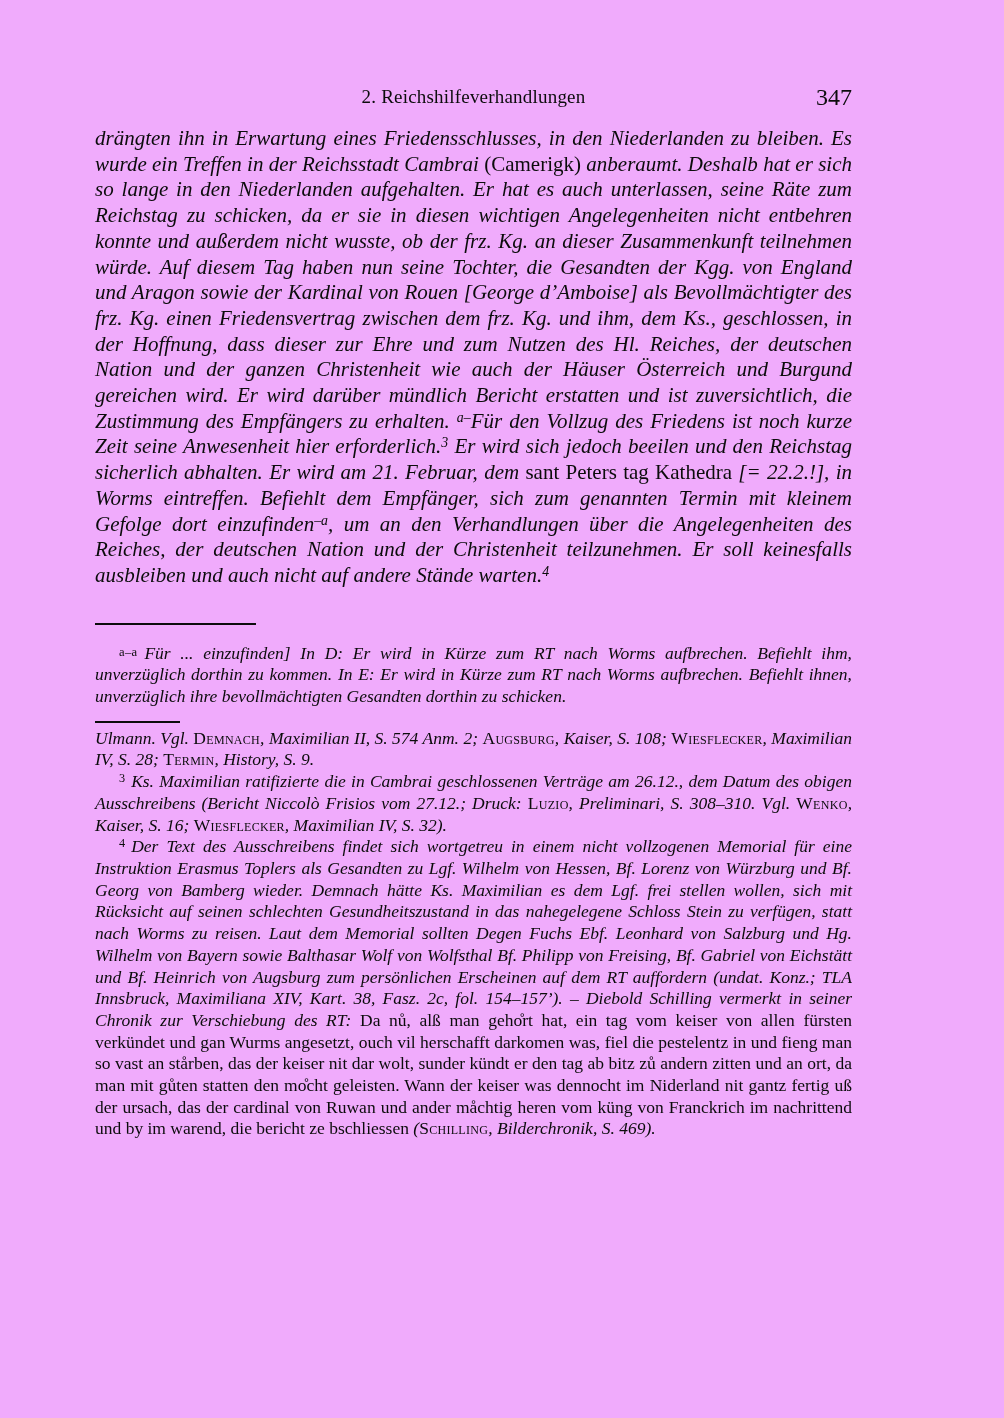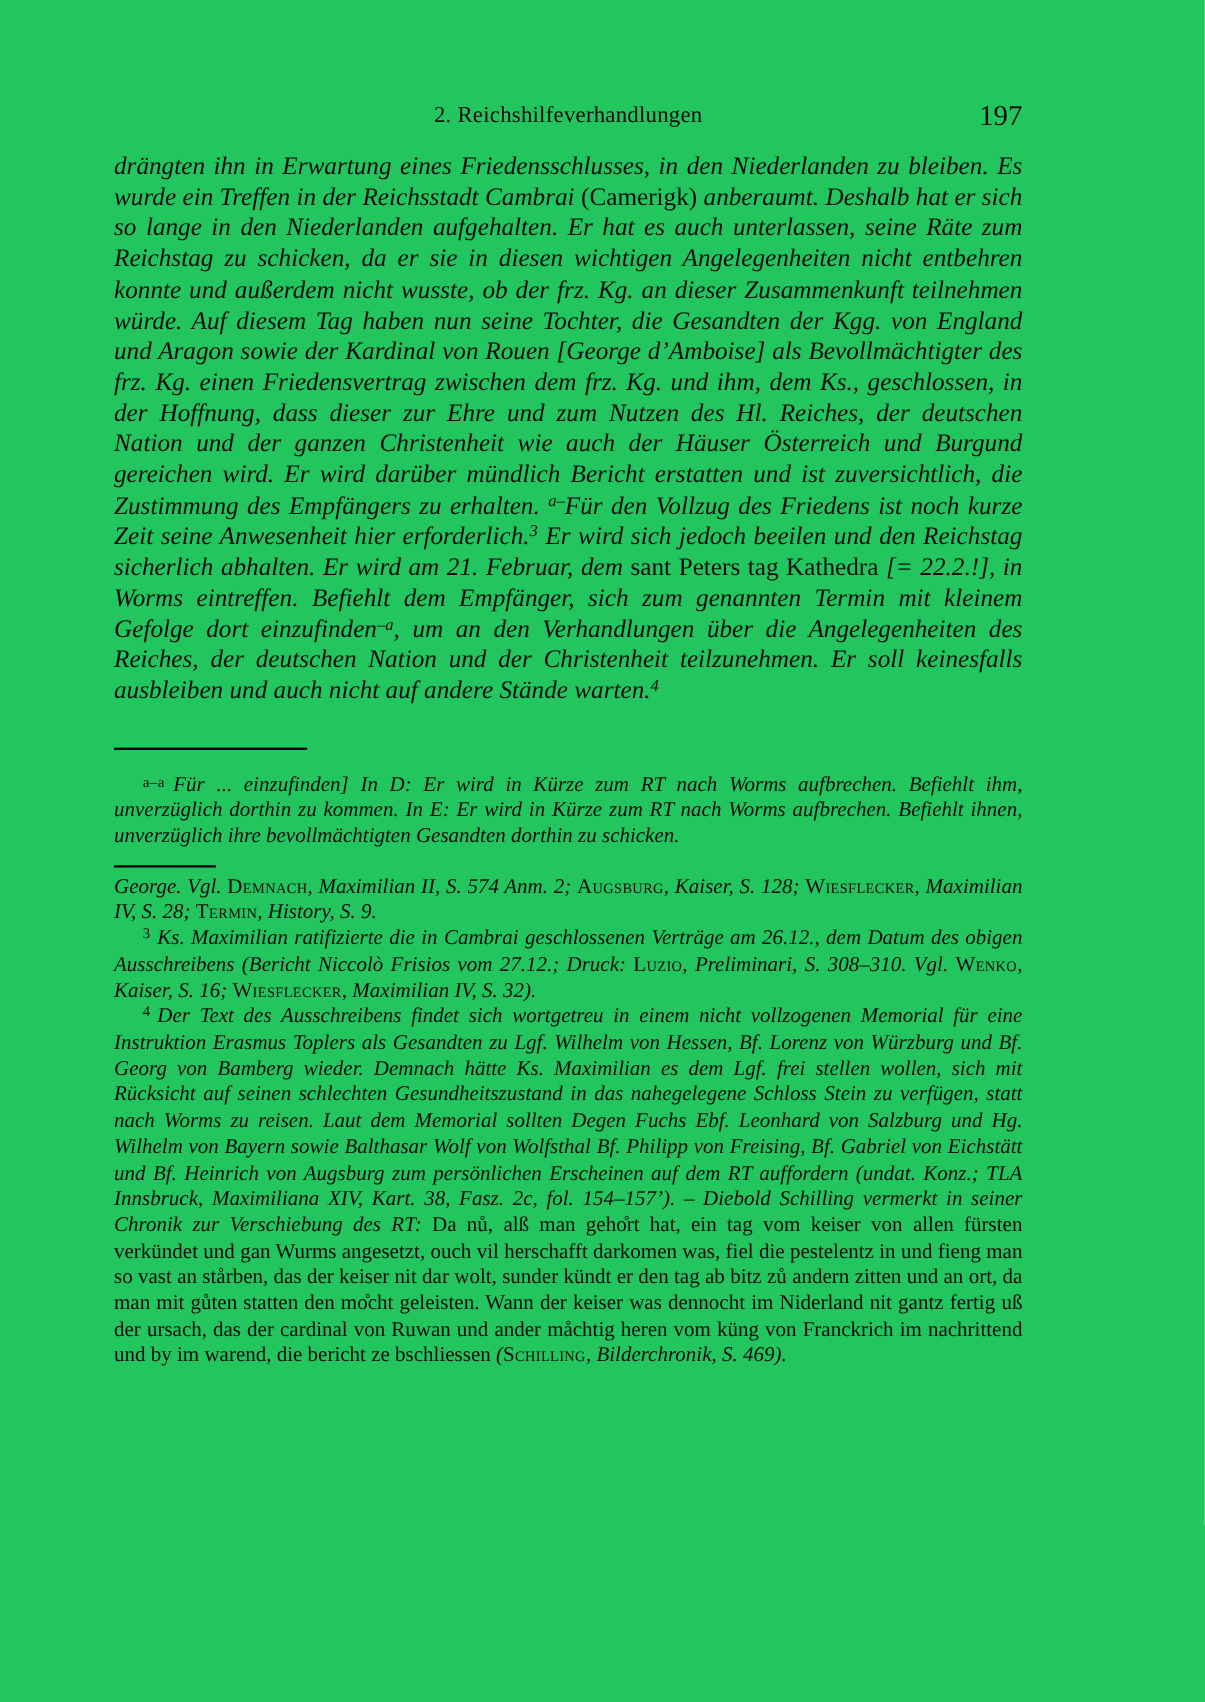--- a/index.html
+++ b/index.html
@@ -5,21 +5,21 @@
   html, body {
     margin: 0;
     padding: 0;
     background: #e8e8e8;
   }
   .page {
     position: relative;
     width: 1004px;
     height: 1418px;
     margin: 0 auto;
-    background: #22c55e;
+    background: #f0abfc;
     color: #0c0c0c;
     font-family: "Liberation Serif", "DejaVu Serif", serif;
     overflow: hidden;
   }
   .text-col {
     position: absolute;
     left: 95px;
     top: 84px;
     width: 757px;
   }
@@ -102,34 +102,34 @@
   }
 </style>
 </head>
 <body>
 
 <div class="page">
   <div class="text-col">
 
     <header class="running-head">
       <span class="head-title">2. Reichshilfeverhandlungen</span>
-      <span class="page-num">197</span>
+      <span class="page-num">347</span>
     </header>
 
     <p class="body-para"><span class="it">drängten ihn in Erwartung eines Friedensschlusses, in den Niederlanden zu bleiben. Es wurde ein Treffen in der Reichsstadt Cambrai </span><span class="rom">(Camerigk)</span><span class="it"> anberaumt. Deshalb hat er sich so lange in den Niederlanden aufgehalten. Er hat es auch unterlassen, seine Räte zum Reichstag zu schicken, da er sie in diesen wichtigen Angelegenheiten nicht entbehren konnte und außerdem nicht wusste, ob der frz. Kg. an dieser Zusammenkunft teilnehmen würde. Auf diesem Tag haben nun seine Tochter, die Gesandten der Kgg. von England und Aragon sowie der Kardinal von Rouen [George d’Amboise] als Bevollmächtigter des frz. Kg. einen Friedensvertrag zwischen dem frz. Kg. und ihm, dem Ks., geschlossen, in der Hoffnung, dass dieser zur Ehre und zum Nutzen des Hl. Reiches, der deutschen Nation und der ganzen Christenheit wie auch der Häuser Österreich und Burgund gereichen wird. Er wird darüber mündlich Bericht erstatten und ist zuversichtlich, die Zustimmung des Empfängers zu erhalten. </span><span class="sup-it">a–</span><span class="it">Für den Vollzug des Friedens ist noch kurze Zeit seine Anwesenheit hier erforderlich.</span><span class="sup-it">3</span><span class="it"> Er wird sich jedoch beeilen und den Reichstag sicherlich abhalten. Er wird am 21. Februar, dem </span><span class="rom">sant Peters tag Kathedra </span><span class="it">[= 22.2.!], in Worms eintreffen. Befiehlt dem Empfänger, sich zum genannten Termin mit kleinem Gefolge dort einzufinden</span><span class="sup-it">–a</span><span class="it">, um an den Verhandlungen über die Angelegenheiten des Reiches, der deutschen Nation und der Christenheit teilzunehmen. Er soll keinesfalls ausbleiben und auch nicht auf andere Stände warten.</span><span class="sup-it">4</span></p>
 
     <hr class="rule rule-long">
 
     <p class="app-para"><span class="app-marker">a–a</span><span class="it">Für ... einzufinden] In D: Er wird in Kürze zum RT nach Worms aufbrechen. Befiehlt ihm, unverzüglich dorthin zu kommen. In E: Er wird in Kürze zum RT nach Worms aufbrechen. Befiehlt ihnen, unverzüglich ihre bevollmächtigten Gesandten dorthin zu schicken.</span></p>
 
     <hr class="rule rule-short">
 
     <div class="fn-block">
 
-      <p class="fn-para no-indent"><span class="it">George. Vgl. </span><span class="sc">Demnach</span><span class="it">, Maximilian II, S. 574 Anm. 2; </span><span class="sc">Augsburg</span><span class="it">, Kaiser, S. 128; </span><span class="sc">Wiesflecker</span><span class="it">, Maximilian IV, S. 28; </span><span class="sc">Termin</span><span class="it">, History, S. 9.</span></p>
+      <p class="fn-para no-indent"><span class="it">Ulmann. Vgl. </span><span class="sc">Demnach</span><span class="it">, Maximilian II, S. 574 Anm. 2; </span><span class="sc">Augsburg</span><span class="it">, Kaiser, S. 108; </span><span class="sc">Wiesflecker</span><span class="it">, Maximilian IV, S. 28; </span><span class="sc">Termin</span><span class="it">, History, S. 9.</span></p>
 
       <p class="fn-para indent"><span class="fn-num">3</span><span class="it">Ks. Maximilian ratifizierte die in Cambrai geschlossenen Verträge am 26.12., dem Datum des obigen Ausschreibens (Bericht Niccolò Frisios vom 27.12.; Druck: </span><span class="sc">Luzio</span><span class="it">, Preliminari, S. 308–310. Vgl. </span><span class="sc">Wenko</span><span class="it">, Kaiser, S. 16; </span><span class="sc">Wiesflecker</span><span class="it">, Maximilian IV, S. 32).</span></p>
 
       <p class="fn-para indent"><span class="fn-num">4</span><span class="it">Der Text des Ausschreibens findet sich wortgetreu in einem nicht vollzogenen Memorial für eine Instruktion Erasmus Toplers als Gesandten zu Lgf. Wilhelm von Hessen, Bf. Lorenz von Würzburg und Bf. Georg von Bamberg wieder. Demnach hätte Ks. Maximilian es dem Lgf. frei stellen wollen, sich mit Rücksicht auf seinen schlechten Gesundheitszustand in das nahegelegene Schloss Stein zu verfügen, statt nach Worms zu reisen. Laut dem Memorial sollten Degen Fuchs Ebf. Leonhard von Salzburg und Hg. Wilhelm von Bayern sowie Balthasar Wolf von Wolfsthal Bf. Philipp von Freising, Bf. Gabriel von Eichstätt und Bf. Heinrich von Augsburg zum persönlichen Erscheinen auf dem RT auffordern (undat. Konz.; TLA Innsbruck, Maximiliana XIV, Kart. 38, Fasz. 2c, fol. 154–157’). – Diebold Schilling vermerkt in seiner Chronik zur Verschiebung des RT: </span><span class="rom">Da nů, alß man geho̊rt hat, ein tag vom keiser von allen fürsten verkündet und gan Wurms angesetzt, ouch vil herschafft darkomen was, fiel die pestelentz in und fieng man so vast an stårben, das der keiser nit dar wolt, sunder kündt er den tag ab bitz zů andern zitten und an ort, da man mit gůten statten den mo̊cht geleisten. Wann der keiser was dennocht im Niderland nit gantz fertig uß der ursach, das der cardinal von Ruwan und ander måchtig heren vom küng von Franckrich im nachrittend und by im warend, die bericht ze bschliessen </span><span class="it">(</span><span class="sc">Schilling</span><span class="it">, Bilderchronik, S. 469).</span></p>
 
     </div>
   </div>
 </div>
 
 </body></html>

